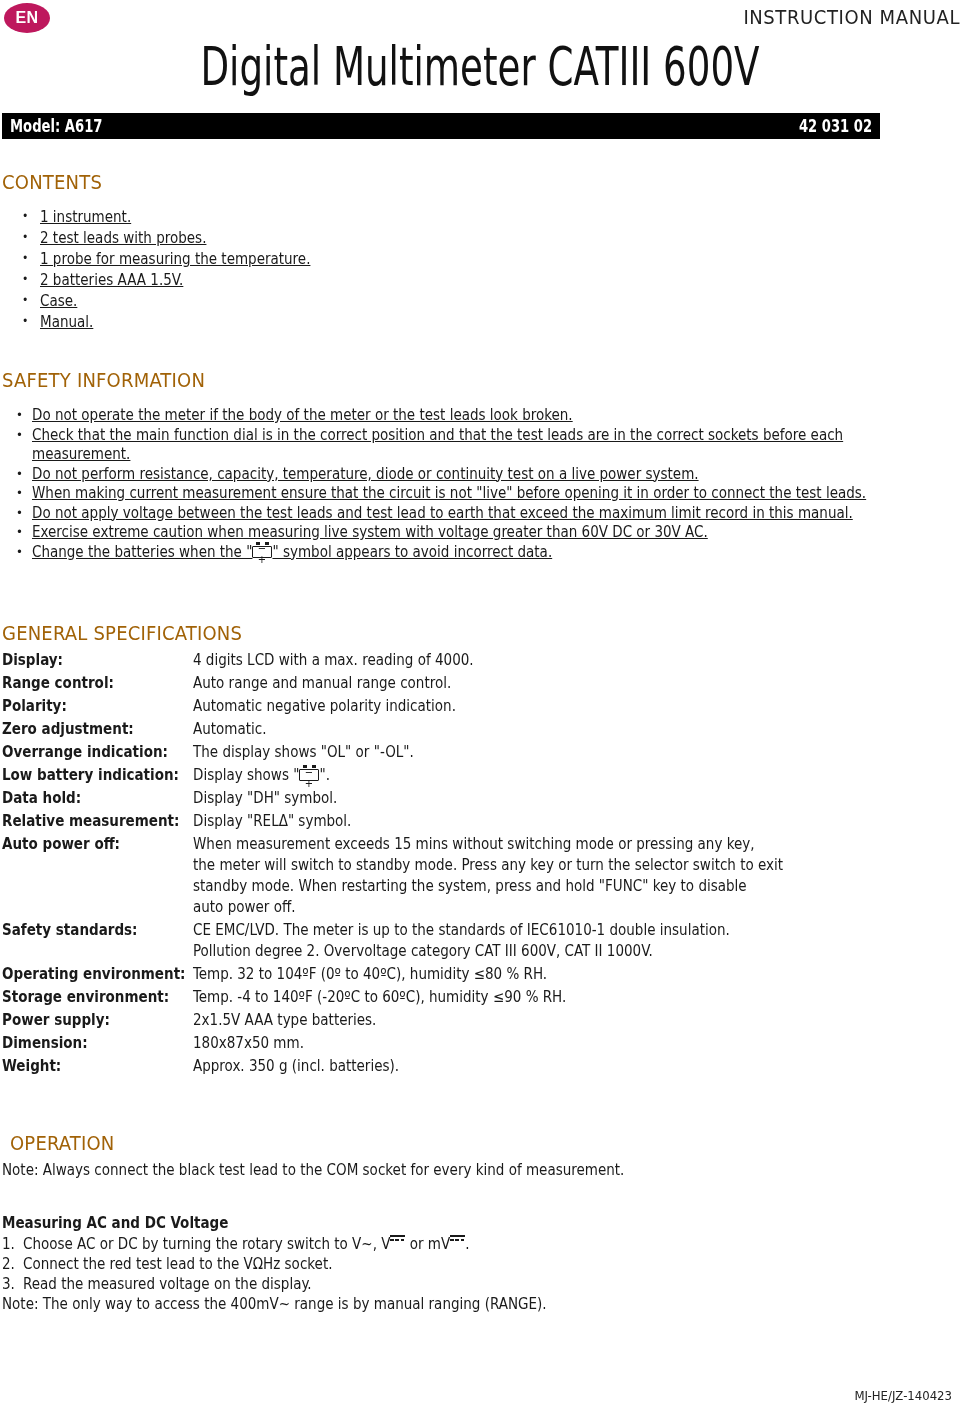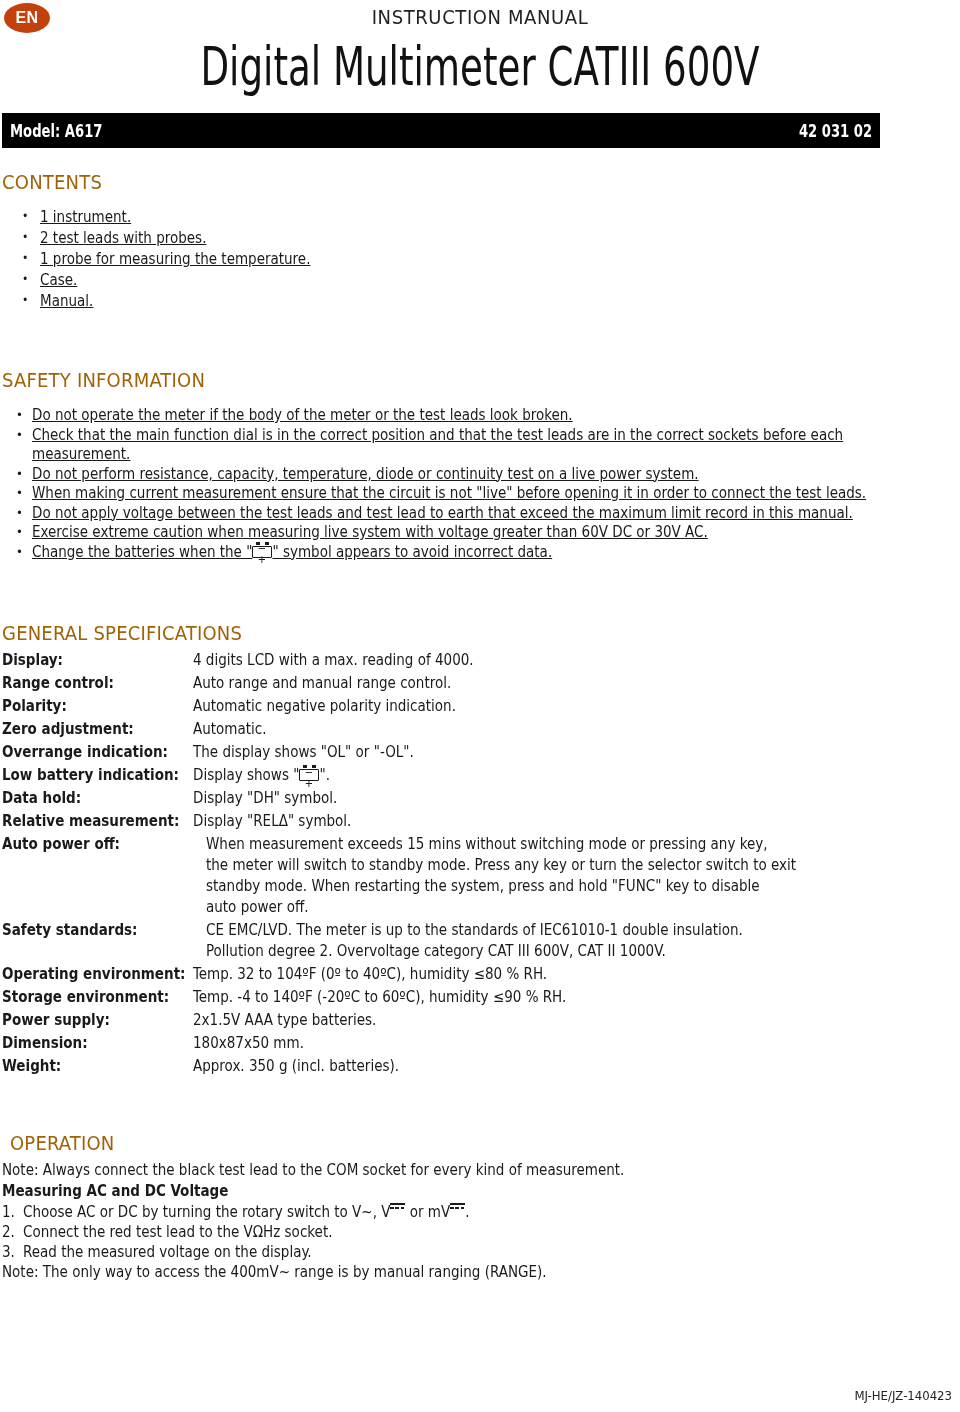--- a/index.html
+++ b/index.html
@@ -23,37 +23,37 @@
     box-sizing: border-box;
   }
 
   
   .lang-badge {
     position: absolute;
     left: 4px;
     top: 3px;
     width: 46px;
     height: 30px;
-    background: #c2410c;
+    background: #be185d;
     border-radius: 50%;
     color: #fff;
     font-size: 16px;
     font-weight: bold;
     letter-spacing: 0.5px;
     display: flex;
     align-items: center;
     justify-content: center;
     font-family: "Liberation Sans", sans-serif;
   }
   .instruction-manual {
     position: absolute;
     left: 0;
     right: 0;
     top: 5px;
-    text-align: center;
+    text-align: right;
     font-size: 20px;
     letter-spacing: 0.6px;
     color: #222;
     font-family: "DejaVu Sans", sans-serif;
     font-stretch: condensed;
   }
   .doc-title {
     position: absolute;
     left: 0;
     right: 0;
@@ -66,21 +66,21 @@
     font-stretch: condensed;
     transform: scaleX(0.78);
     transform-origin: center top;
     white-space: nowrap;
   }
   .model-bar {
     position: absolute;
     left: 2px;
     top: 113px;
     width: 878px;
-    height: 35px;
+    height: 26px;
     background: #000;
     color: #fff;
     display: flex;
     align-items: center;
     justify-content: space-between;
     padding: 0 8px;
     box-sizing: border-box;
     font-size: 17px;
     font-weight: bold;
     font-family: "DejaVu Sans", sans-serif;
@@ -153,35 +153,36 @@
     font-family: "DejaVu Sans", sans-serif;
     font-stretch: condensed;
   }
   .spec-value {
     flex: 1;
     font-size: 15px;
     line-height: 21px;
     font-family: "DejaVu Sans", sans-serif;
     font-stretch: condensed;
   }
-  .spec-value .line { display: block; margin-left: 13px; }
+  .spec-value .line { display: block; }
 
   
   .op-note, .op-step {
     font-size: 15px;
     line-height: 20px;
     font-family: "DejaVu Sans", sans-serif;
     font-stretch: condensed;
   }
   .op-subheading {
     font-size: 15px;
     line-height: 22px;
     font-weight: bold;
     font-family: "DejaVu Sans", sans-serif;
     font-stretch: condensed;
+    margin-top: 32px;
   }
   .op-steps { list-style: none; margin: 0; padding: 0; }
   .op-steps li { position: relative; padding-left: 21px; font-size: 15px; line-height: 20px;
                  font-family: "DejaVu Sans", sans-serif; font-stretch: condensed; }
   .op-steps li .num { position: absolute; left: 0; top: 0; }
 
   
   #footer-code {
     position: absolute;
     right: 8px;
@@ -263,20 +264,21 @@
   <div class="model-bar">
     <span>Model: A617</span>
     <span class="code">42 031 02</span>
   </div>
 
   <div class="section-heading" id="contents-heading">CONTENTS</div>
   <ul class="bullet-list contents-list" id="contents-list">
     <li>1 instrument.</li>
     <li>2 test leads with probes.</li>
     <li>1 probe for measuring the temperature.</li>
+    <li>2 batteries AAA 1.5V.</li>
     <li>Case.</li>
     <li>Manual.</li>
   </ul>
 
   <div class="section-heading" id="safety-heading">SAFETY INFORMATION</div>
   <ul class="bullet-list" id="safety-list">
     <li>Do not operate the meter if the body of the meter or the test leads look broken.</li>
     <li>Check that the main function dial is in the correct position and that the test leads are in the correct sockets before each measurement.</li>
     <li>Do not perform resistance, capacity, temperature, diode or continuity test on a live power system.</li>
     <li>When making current measurement ensure that the circuit is not "live" before opening it in order to connect the test leads.</li>

